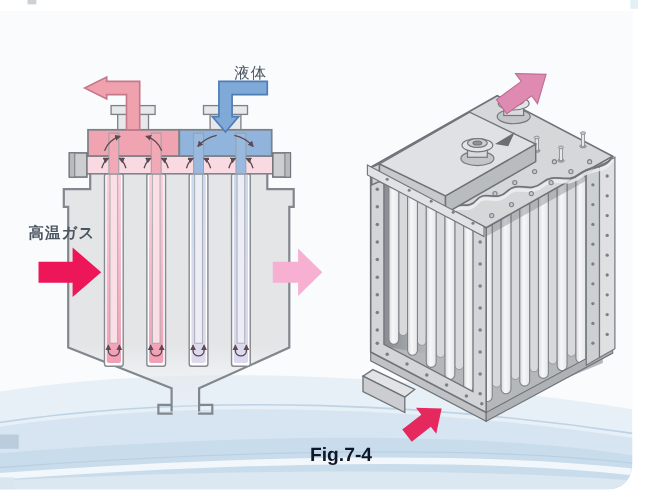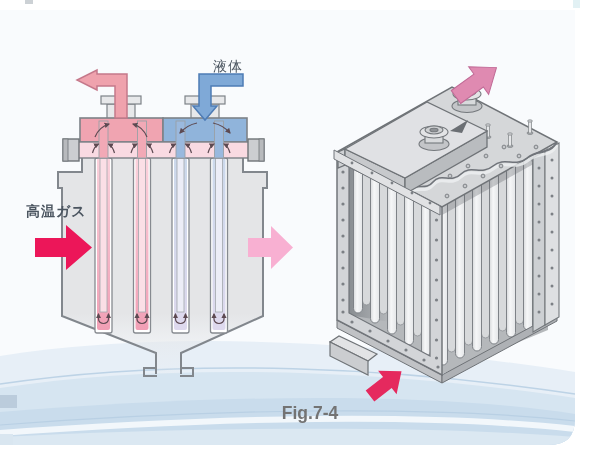--- a/index.html
+++ b/index.html
@@ -4,21 +4,21 @@
 <style>
   html,body{margin:0;padding:0;background:#ffffff;}
   .canvas{position:relative;width:580px;height:456px;background:#ffffff;overflow:hidden;
           font-family:"Liberation Sans","DejaVu Sans",sans-serif;}
   .canvas svg{position:absolute;left:0;top:0;}
   .lbl{position:absolute;color:#4b5560;font-size:14px;letter-spacing:1px;line-height:1;white-space:nowrap;}
   .lbl-liquid{left:213px;top:59px;}
   .lbl-hotgas{left:26px;top:204px;font-weight:bold;}
   .caption{position:absolute;left:310px;top:403px;transform:translateX(-50%);
            display:inline-flex;gap:17px;align-items:baseline;white-space:nowrap;
-           color:#737373;font-weight:bold;font-size:17.5px;}
+           color:#0f172a;font-weight:bold;font-size:17.5px;}
   .caption .title{letter-spacing:1px;}
 </style>
 </head>
 <body>
 
 <div class="canvas">
 
 <svg width="600" height="456" viewBox="0 0 600 456">
   <defs>
     <clipPath id="clipPanel">

